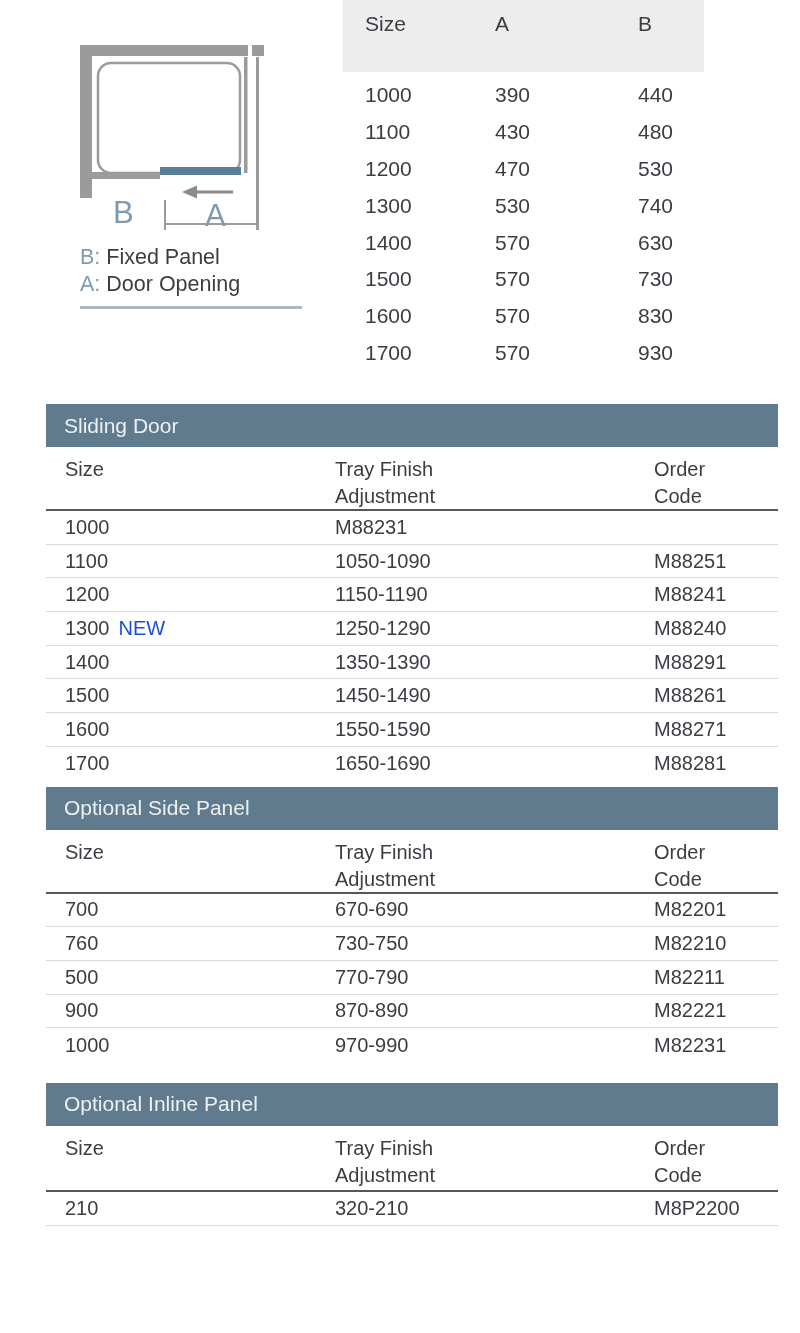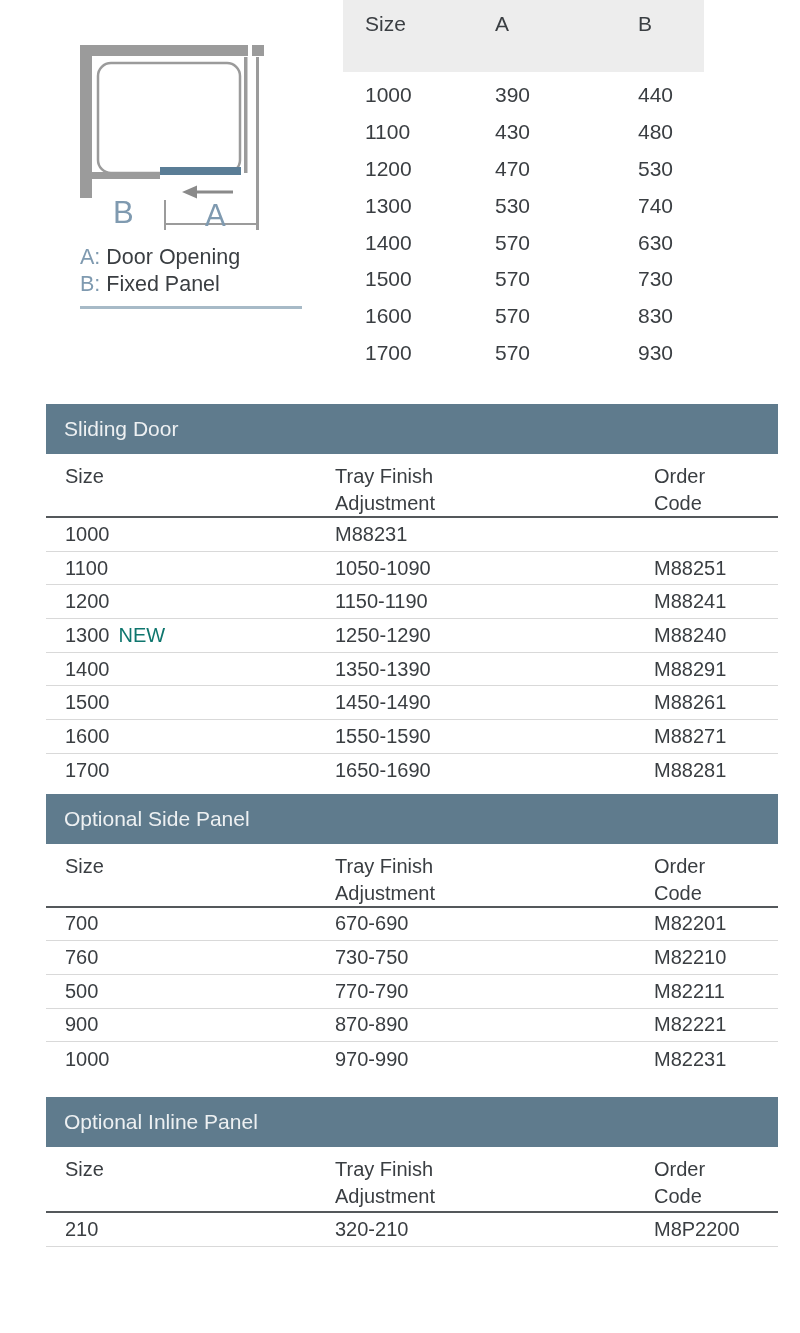--- a/index.html
+++ b/index.html
@@ -26,41 +26,41 @@
   }
   .size-rows { padding-top:5px; }
   .size-row {
     display:grid; grid-template-columns:130px 143px 1fr;
     padding-left:22px; height:36.8px; align-items:center; font-size:21px;
   }
 
   
   .sections { position:absolute; left:46px; top:404px; width:732px; }
   .bar {
-    background:#5f7b8d; height:50px; box-sizing:border-box;
+    background:#5f7b8d; height:43px; box-sizing:border-box;
     display:flex; align-items:center; padding-left:18px;
     color:#edf0f2; font-size:21px;
   }
   .cols {
     display:grid; grid-template-columns:289px 319px 1fr;
     height:64px; box-sizing:border-box; padding-top:9px;
     font-size:20px; line-height:27px;
     border-bottom:2px solid #54585b;
   }
   .section-inline .cols { height:66px; }
   .c1 { padding-left:19px; }
   .row3 {
     display:grid; grid-template-columns:289px 319px 1fr;
     height:33.7px; box-sizing:border-box; align-items:center;
     font-size:20px; border-bottom:1.5px solid #d9d9d9;
   }
   .section-flush .rows3 .row3:last-child { border-bottom:none; }
   .gap6 { margin-top:6px; }
   .gap7 { margin-top:21px; }
-  .badge { color:#0f766e; margin-left:9px; }
+  .badge { color:#1d4ed8; margin-left:9px; }
 </style>
 </head>
 <body>
 
 <div class="page">
 
   <svg class="diagram-svg" width="260" height="215" viewBox="0 0 260 215">
     <rect x="25" y="20" width="168" height="11" fill="#9b9b9b"></rect>
     <rect x="197" y="20" width="12" height="11" fill="#9b9b9b"></rect>
     <rect x="25" y="20" width="12" height="153" fill="#9b9b9b"></rect>
@@ -71,22 +71,22 @@
     <rect x="105" y="142" width="81" height="8" fill="#5a7d96"></rect>
     <rect x="109" y="175" width="2" height="30" fill="#9b9b9b"></rect>
     <rect x="109" y="198" width="95" height="2" fill="#9b9b9b"></rect>
     <line x1="141" y1="167" x2="178" y2="167" stroke="#8a8a8a" stroke-width="3"></line>
     <polygon points="127,167 142,160.5 142,173.5" fill="#8a8a8a"></polygon>
     <text class="dim-label" x="58" y="198">B</text>
     <text class="dim-label" x="150" y="201">A</text>
   </svg>
 
   <div class="legend">
+    <div><span class="legend-key">B:</span> <span>Fixed Panel</span></div>
     <div><span class="legend-key">A:</span> <span>Door Opening</span></div>
-    <div><span class="legend-key">B:</span> <span>Fixed Panel</span></div>
   </div>
   <div class="legend-divider"></div>
 
   <div class="size-table">
     <div class="size-band">
       <span>Size</span>
       <span>A</span>
       <span>B</span>
     </div>
     <div class="size-rows">

